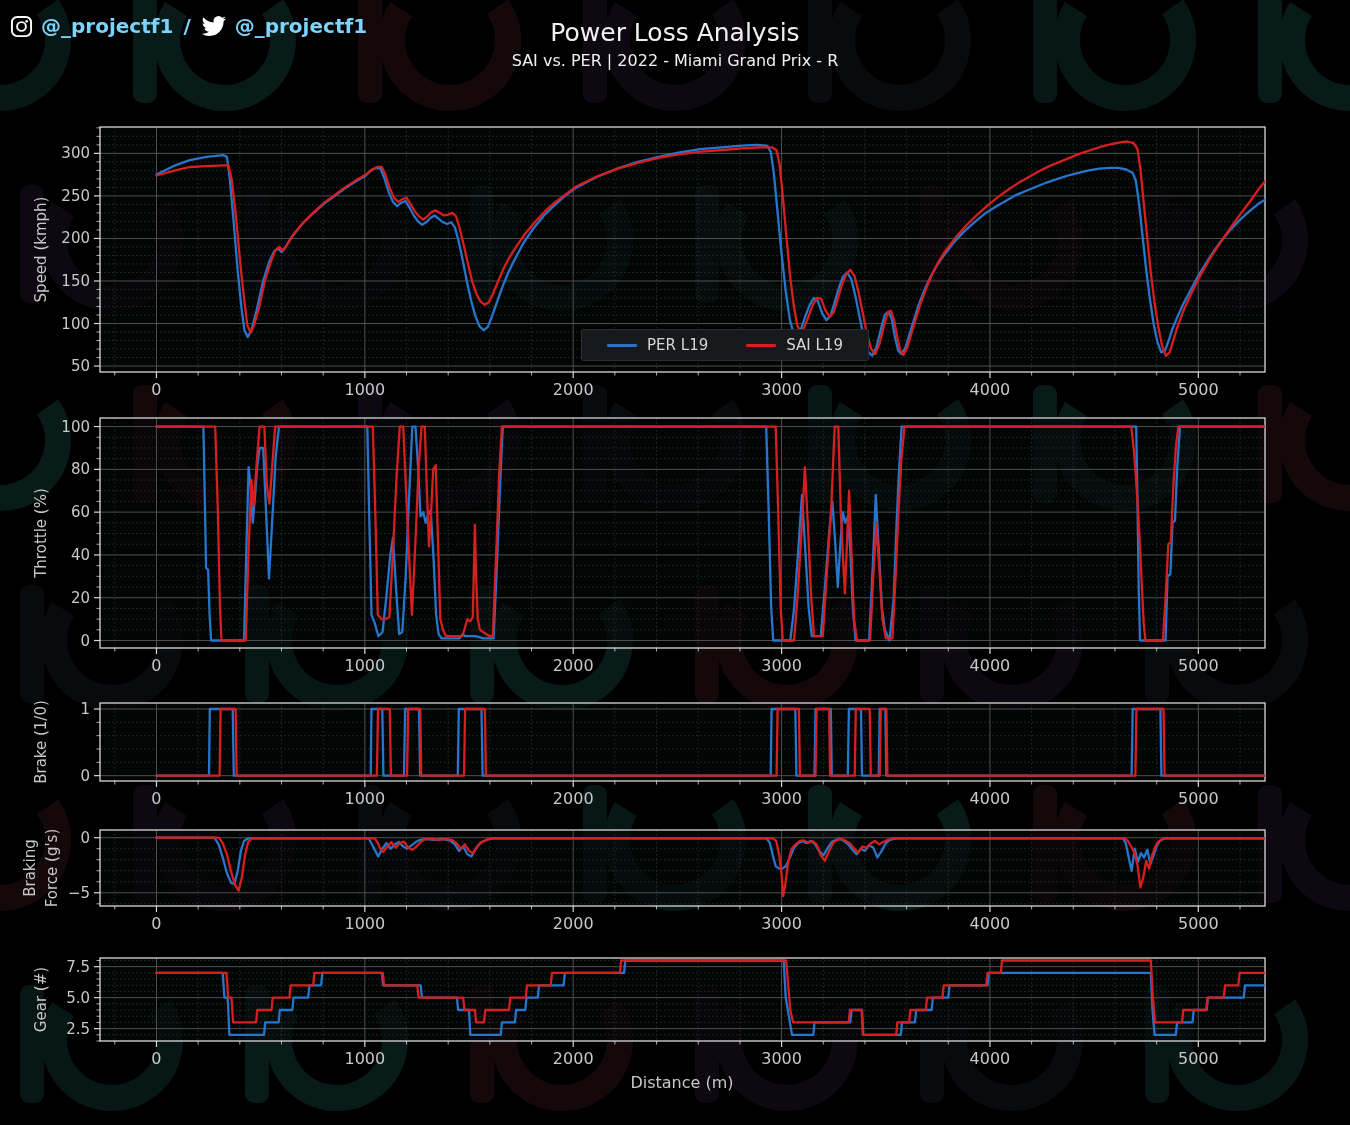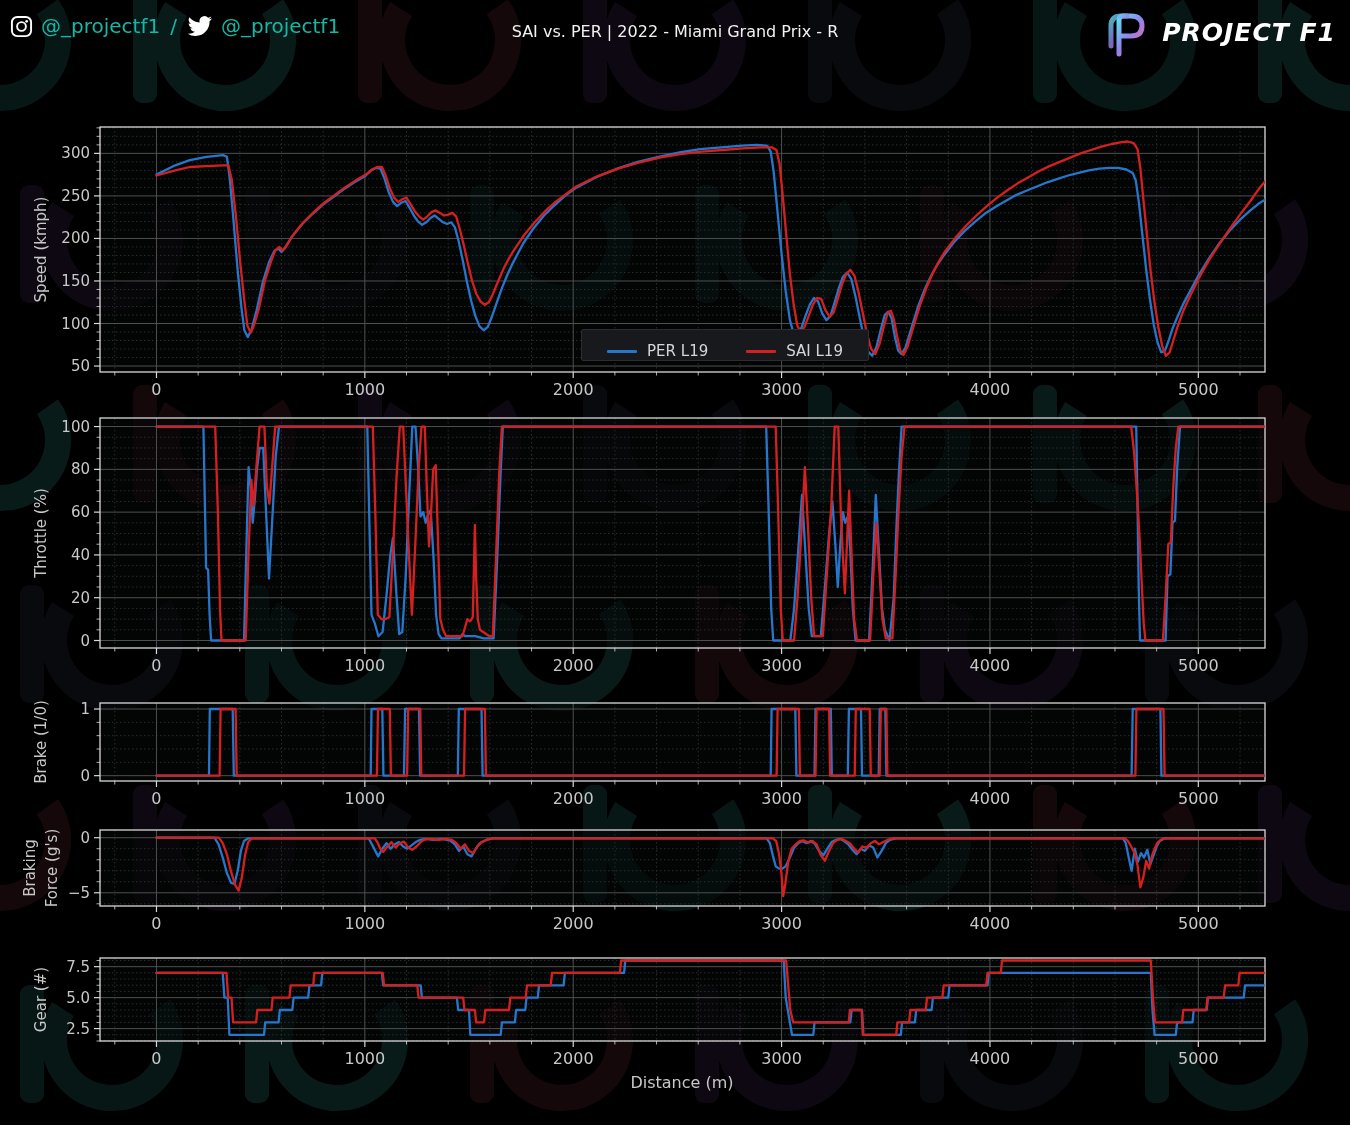--- a/index.html
+++ b/index.html
@@ -1,30 +1,30 @@
 <!DOCTYPE html>
 <html><head>
 <meta charset="utf-8">
 <style>
   html,body{margin:0;padding:0;background:#000;}
   .page{position:relative;width:1350px;height:1125px;background:#000;overflow:hidden;
         font-family:"DejaVu Sans", sans-serif;}
   #wm{position:absolute;left:0;top:0;z-index:0;}
   #charts-svg{position:absolute;left:0;top:0;z-index:1;}
   .social{position:absolute;left:10px;top:14px;display:flex;align-items:center;gap:8px;
-          color:#14b8a6;font-size:20px;font-weight:400;z-index:3;}
+          color:#7dd3fc;font-size:20px;font-weight:700;z-index:3;}
   .social .sep{margin:0 2px;}
   .titles{position:absolute;left:0;right:0;top:19px;text-align:center;z-index:2;color:#f1f1f1;}
   .t1{font-size:25px;line-height:1.15;}
   .t2{font-size:16px;line-height:1.15;margin-top:4px;}
   .sub{font-size:17px;color:#b6b6b6;margin-top:13px;}
   .logo{position:absolute;right:14px;top:6px;display:flex;align-items:center;gap:9px;z-index:3;}
   .logo-text{color:#fff;font-size:25px;font-weight:800;font-style:italic;letter-spacing:1px;}
   .legend{position:absolute;left:581px;top:329px;width:286px;height:30px;background:#17191d;
-          border:1px solid #2a2d31;border-radius:2px;display:flex;align-items:flex-end;
+          border:1px solid #2a2d31;border-radius:2px;display:flex;align-items:center;
           justify-content:center;gap:38px;z-index:2;}
   .legend-item{display:flex;align-items:center;gap:10px;color:#d6d6d6;font-size:15px;}
   .legend-swatch{width:30px;height:3px;border-radius:1px;background:#888;}
 </style>
 </head>
 <body>
 
 <div class="page">
 
   <svg id="wm" width="1350" height="1125">
@@ -206,37 +206,24 @@
     </svg>
     <span>@_projectf1</span>
     <span class="sep">/</span>
     <svg width="26" height="21" viewBox="0 0 24 20">
       <path fill="#ffffff" d="M23.4 2.4c-.85.38-1.77.63-2.73.75A4.77 4.77 0 0 0 22.76.52a9.5 9.5 0 0 1-3.02 1.15A4.75 4.75 0 0 0 11.52 5c0 .37.04.73.12 1.08A13.48 13.48 0 0 1 1.85 1.1a4.74 4.74 0 0 0 1.47 6.34c-.78-.03-1.5-.24-2.14-.59v.06c0 2.3 1.63 4.22 3.81 4.66-.4.1-.83.16-1.27.16-.3 0-.61-.03-.9-.08a4.76 4.76 0 0 0 4.44 3.3A9.54 9.54 0 0 1 .3 16.92a13.45 13.45 0 0 0 7.29 2.14c8.74 0 13.53-7.25 13.53-13.53l-.02-.62a9.67 9.67 0 0 0 2.3-2.51z"></path>
     </svg>
     <span>@_projectf1</span>
   </div>
 
   <div class="titles">
+    <div class="t1">Power Loss Analysis</div>
     <div class="t2">SAI vs. PER | 2022 - Miami Grand Prix - R</div>
   </div>
 
-  <div class="logo">
-    <svg width="50" height="52" viewBox="0 0 50 52">
-      <defs>
-        <linearGradient id="pf1g" x1="0%" y1="0%" x2="85%" y2="100%">
-          <stop offset="0%" stop-color="#5ce4f0"></stop>
-          <stop offset="50%" stop-color="#8f86ee"></stop>
-          <stop offset="100%" stop-color="#ef63a5"></stop>
-        </linearGradient>
-      </defs>
-      <path d="M16 48 V14 q0-4 4-4 h8 q11 0 11 10 t-11 10 h-9" fill="none" stroke="url(#pf1g)" stroke-width="5" stroke-linecap="round"></path>
-      <path d="M8 40 V20 q0-10 10-10 h6" fill="none" stroke="url(#pf1g)" stroke-width="5" stroke-linecap="round" opacity="0.8"></path>
-    </svg>
-    <span class="logo-text">PROJECT F1</span>
-  </div>
 
   <div class="legend">
     <div class="legend-item">
       <span class="legend-swatch" style="background: rgb(38, 118, 204);"></span>
       <span>PER L19</span>
     </div>
     <div class="legend-item">
       <span class="legend-swatch" style="background: rgb(214, 32, 32);"></span>
       <span>SAI L19</span>
     </div>

